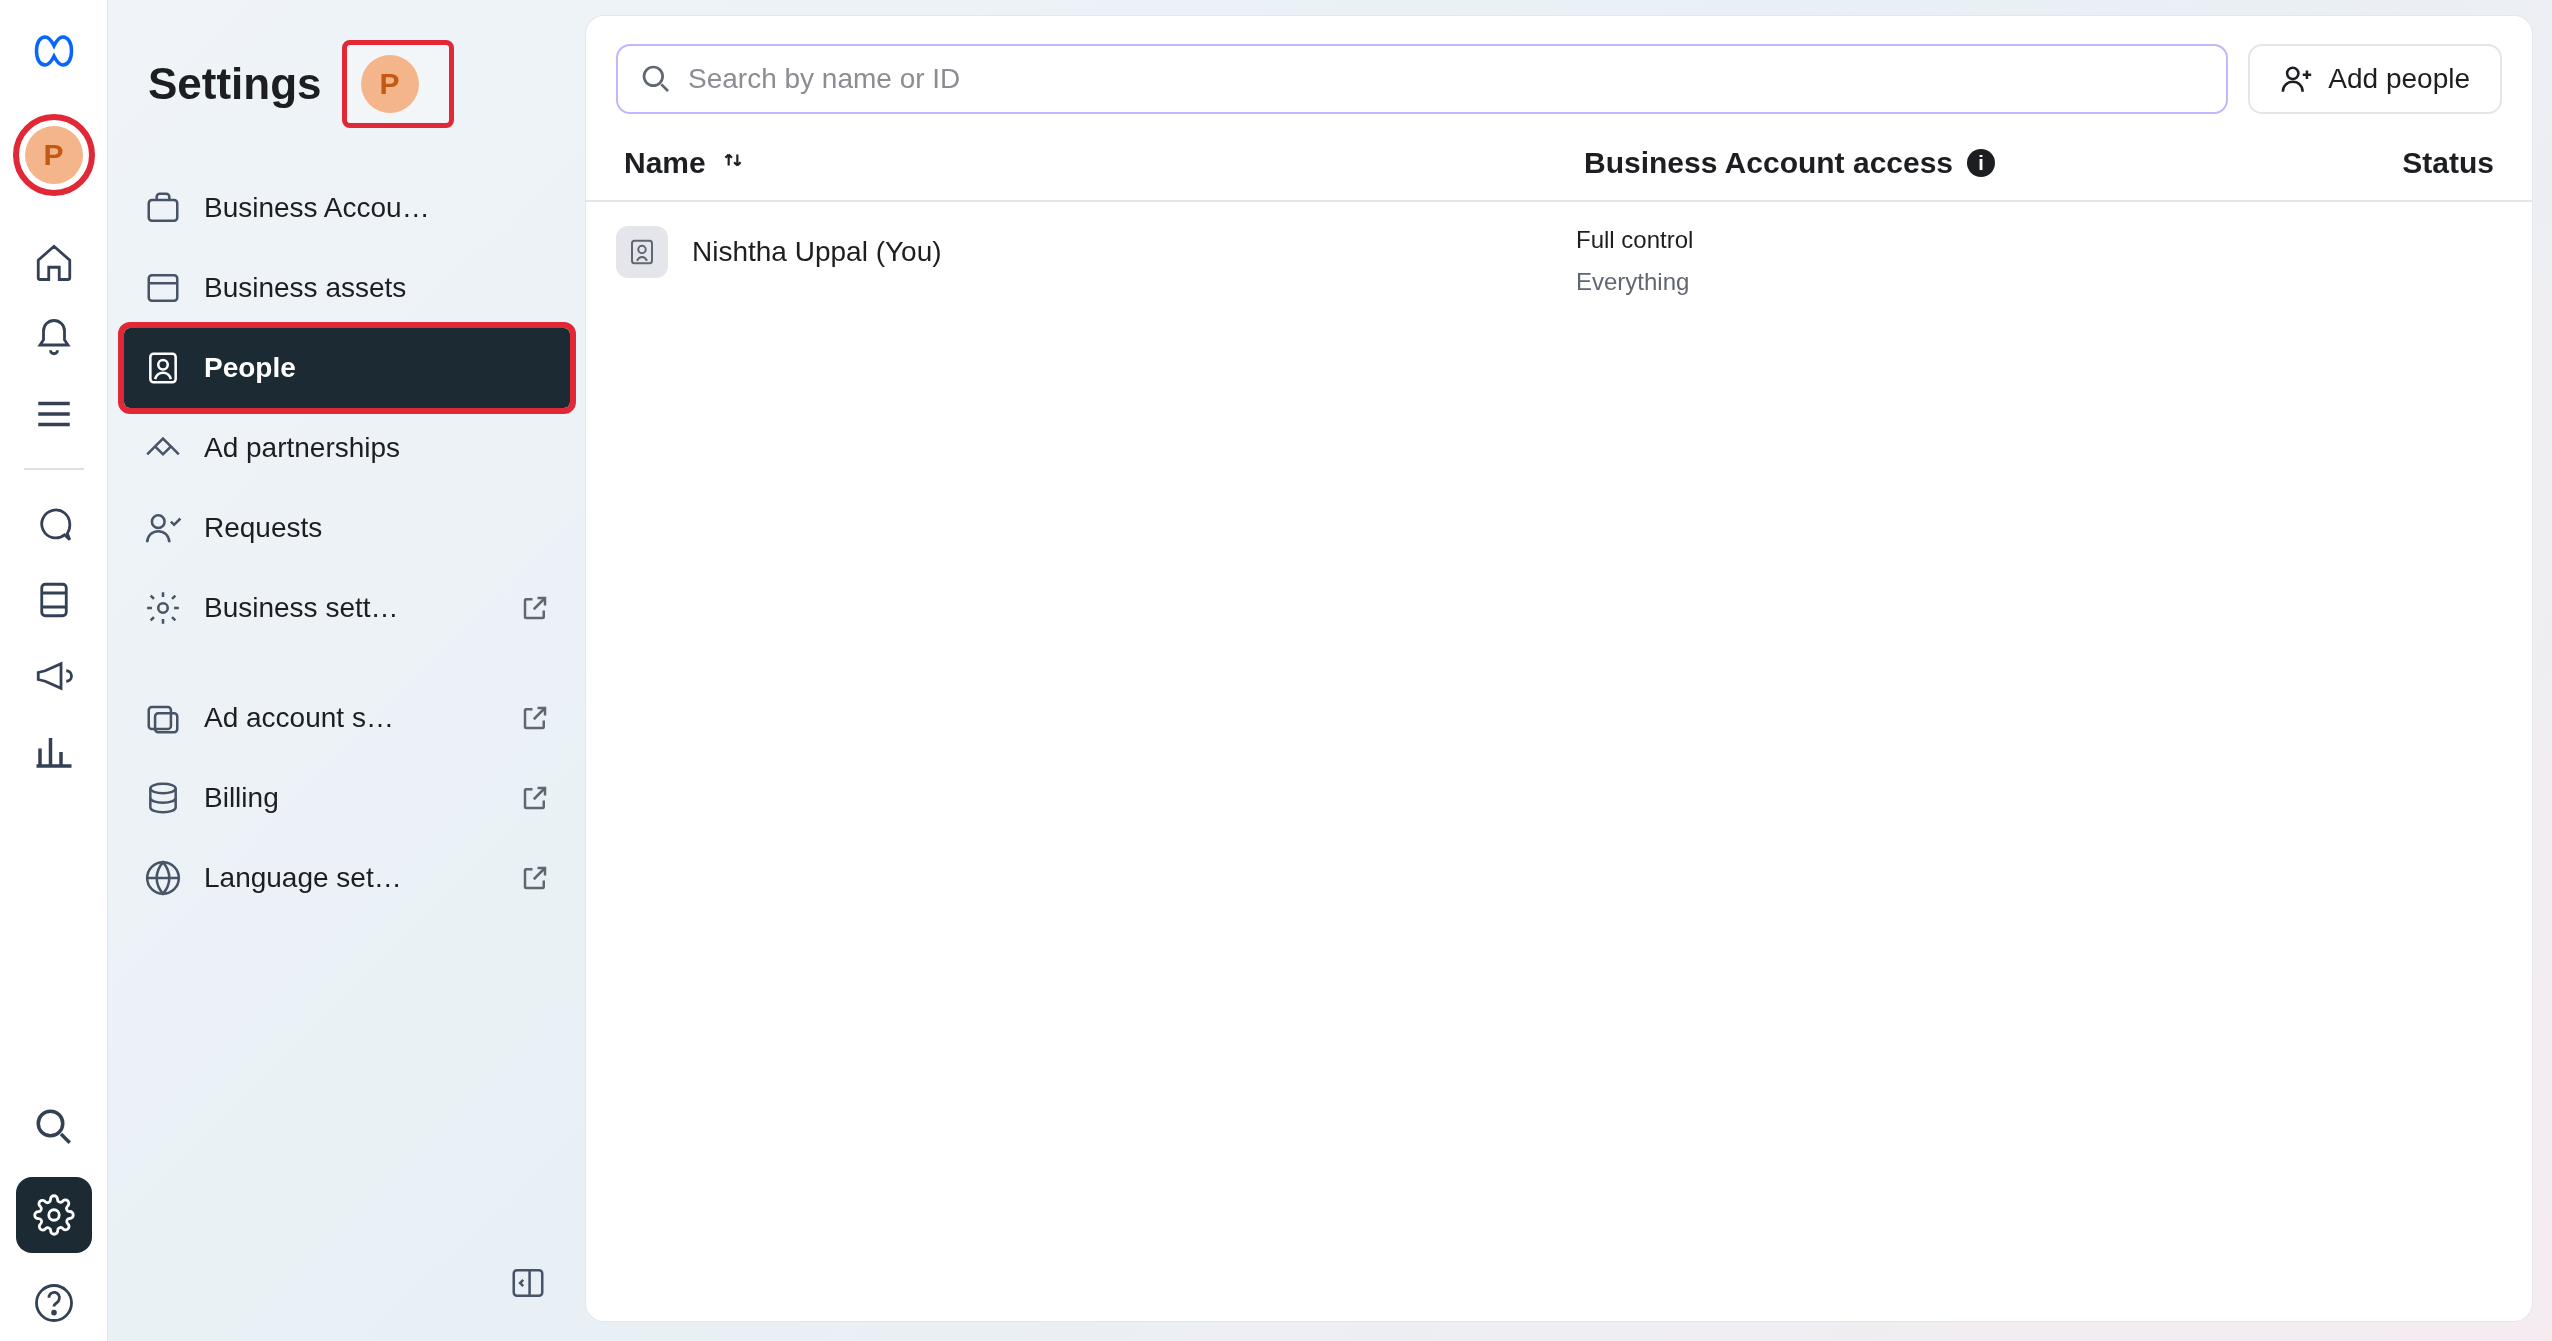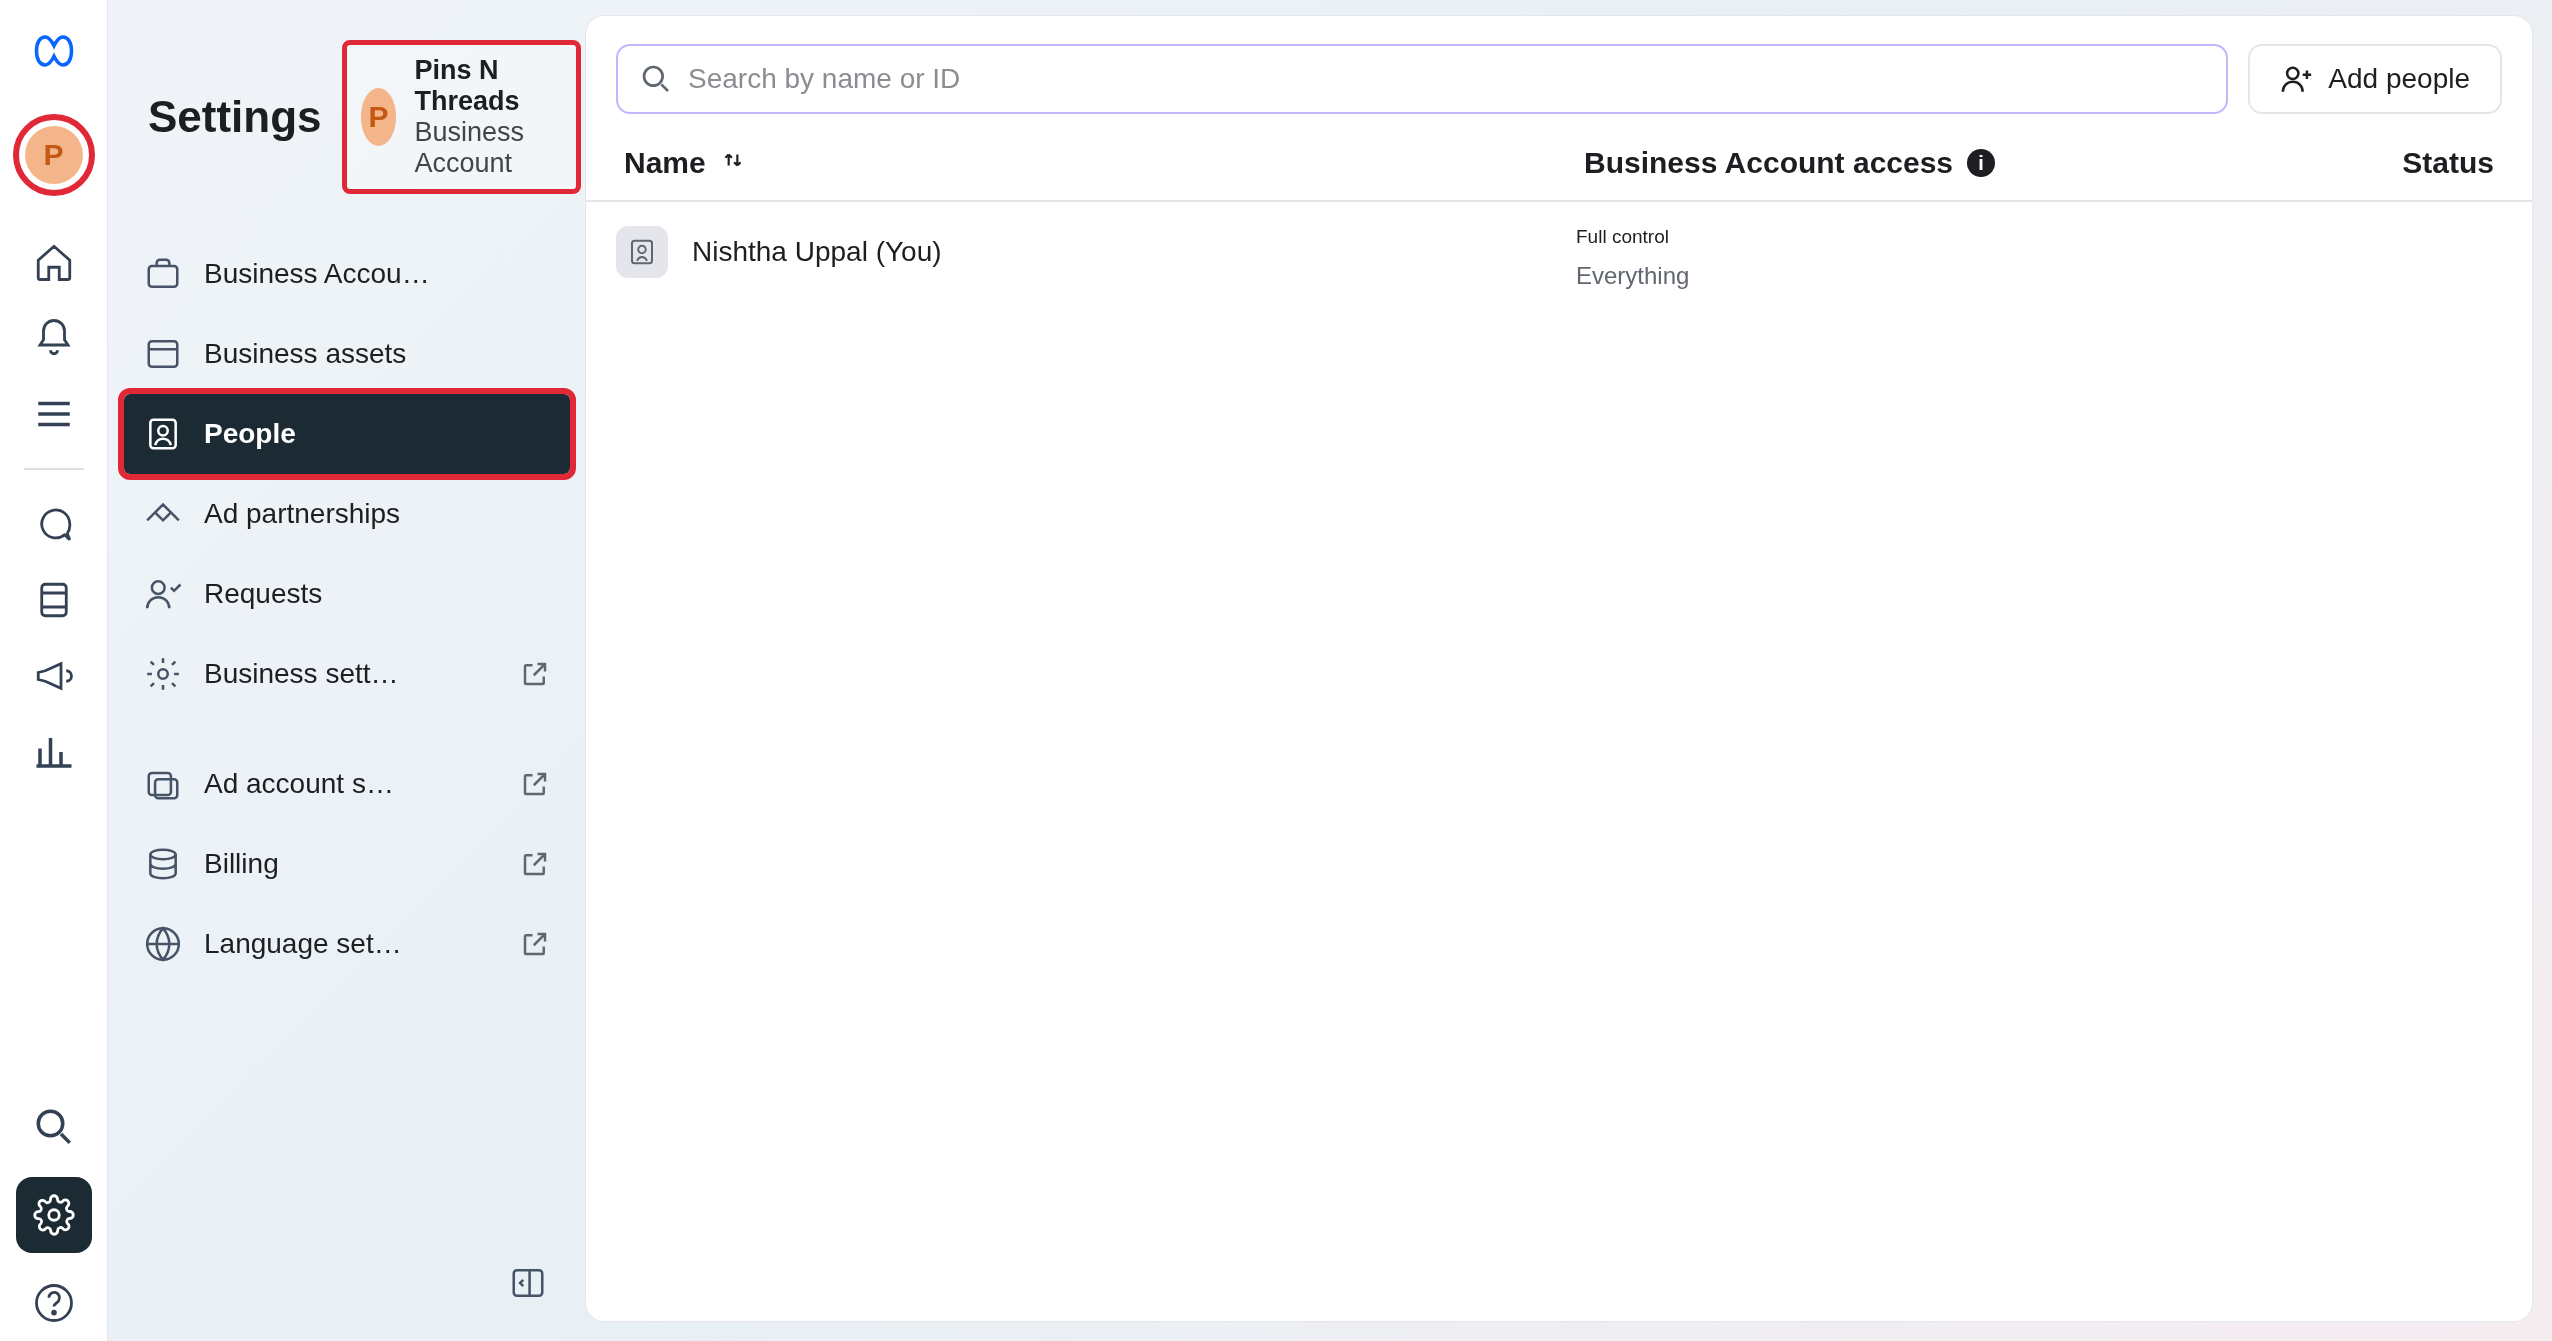--- a/index.html
+++ b/index.html
@@ -191,21 +191,21 @@
     display:flex; align-items:flex-start;
     padding: 24px 30px;
     font-size:28px;
   }
   .row .col-name { display:flex;align-items:center;gap:24px; }
   .row-avatar {
     width:52px;height:52px;border-radius:12px;background:#e4e6eb;
     display:flex;align-items:center;justify-content:center;color:#606770;
   }
   .row-avatar svg{width:30px;height:30px;}
-  .access-line1{font-size:19px;}
+  .access-line1{font-size:24px;}
   .access-line2{font-size:24px;color:#606770;margin-top:14px;}
 </style>
 </head>
 <body>
 
 <div class="app">
 
   <div class="rail">
     <div class="meta-logo">
       <svg viewBox="0 0 48 48" fill="none">
@@ -274,24 +274,20 @@
           <circle cx="12" cy="17.5" r="0.8" fill="currentColor"></circle>
         </svg>
     </div>
   </div>
 
   <div class="sidebar">
     <div class="sidebar-header">
       <div class="sidebar-title">Settings</div>
       <div class="account-chip">
         <div class="avatar-p">P</div>
-        <div>
-          <div class="acc-name">Pins N Threads</div>
-          <div class="acc-type">Business Account</div>
-        </div>
       </div>
     </div>
 
     <div class="nav">
       <div class="nav-item">
         <svg class="nav-icon" viewBox="0 0 24 24" fill="none" stroke="currentColor" stroke-width="1.6">
             <rect x="3" y="7" width="18" height="13" rx="2"></rect>
             <path d="M8 7V5a2 2 0 012-2h4a2 2 0 012 2v2"></path>
           </svg>
         <span class="nav-label">Business Accou…</span>

